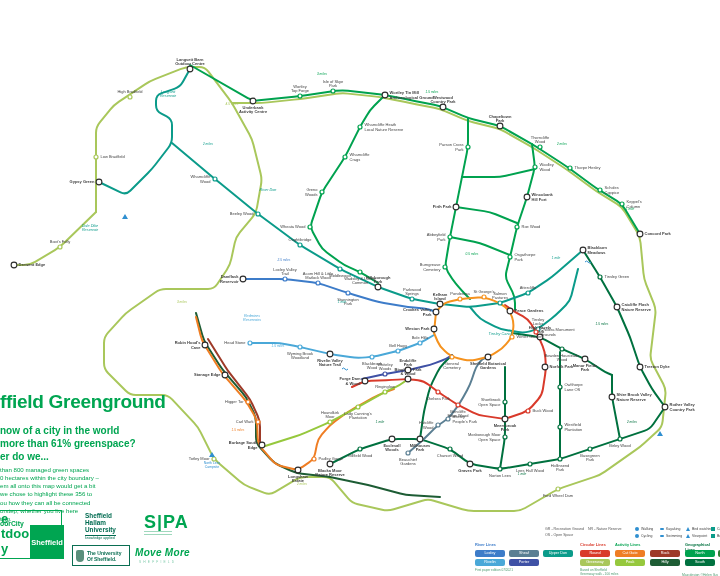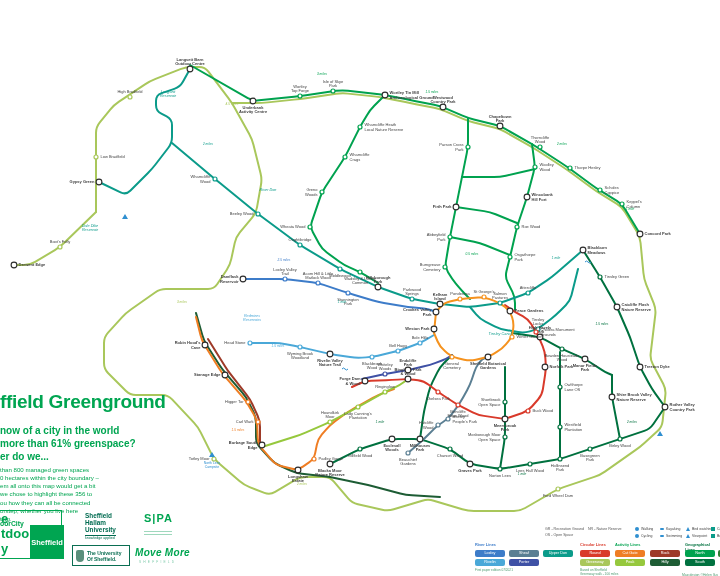--- a/index.html
+++ b/index.html
@@ -14,21 +14,21 @@
   
   .oc-box{position:absolute;left:-2px;top:503px;width:62px;height:47px;border:1.5px solid #00A551;}
   .oc-frag{position:absolute;left:1px;top:504px;color:#00A551;font-weight:bold;font-size:13px;line-height:15px;white-space:pre-line;}
   .shef-sq{position:absolute;left:30px;top:518px;width:34px;height:34px;background:#00A551;display:flex;align-items:center;justify-content:center;}
   .shef-sq span{color:#fff;font-size:7.5px;font-weight:bold;}
   .shu{position:absolute;left:85px;top:505px;color:#006B50;font-weight:bold;font-size:6.4px;line-height:1.12;white-space:pre-line;border-bottom:1px solid #006B50;padding-bottom:1px;}
   .shu-sub{position:absolute;left:85px;top:529px;color:#006B50;font-size:3.6px;}
   .uos{position:absolute;left:72px;top:538px;width:58px;height:21px;border:1px solid #0a6e52;display:flex;align-items:center;gap:3px;padding-left:3px;box-sizing:border-box;}
   .uos-crest{width:8px;height:12px;background:#5b8f7c;border-radius:2px 2px 4px 4px;flex:0 0 auto;}
   .uos-text{color:#0a6e52;font-size:5px;font-weight:bold;line-height:1.2;white-space:pre-line;}
-  .spa{position:absolute;left:144px;top:505px;color:#00A551;font-size:11px;font-weight:bold;letter-spacing:1px;}
+  .spa{position:absolute;left:144px;top:505px;color:#00A551;font-size:18px;font-weight:bold;letter-spacing:1px;}
   .spa-bars{position:absolute;left:144px;top:522px;width:28px;}
   .spa-bars div{height:1.5px;background:#9fd8bd;margin-top:1.5px;}
   .movemore{position:absolute;left:135px;top:540px;color:#00A551;font-size:10px;font-weight:bold;font-style:italic;letter-spacing:.3px;}
   .movemore-sub{position:absolute;left:139px;top:553px;color:#7FCBAB;font-size:3.2px;letter-spacing:2.2px;}
   
   .lg-label{position:absolute;font-size:3.9px;font-weight:bold;}
   .lg-box{position:absolute;width:30px;height:7px;border-radius:2px;color:#fff;font-size:3.8px;text-align:center;line-height:7px;overflow:hidden;}
   .lg-note{position:absolute;font-size:3.2px;color:#4c9a70;line-height:1.25;white-space:pre-line;}
   .lg-abbr{position:absolute;font-size:3.6px;color:#555;}
   .key-item{position:absolute;font-size:3.5px;color:#444;display:flex;align-items:center;gap:2px;white-space:nowrap;}

